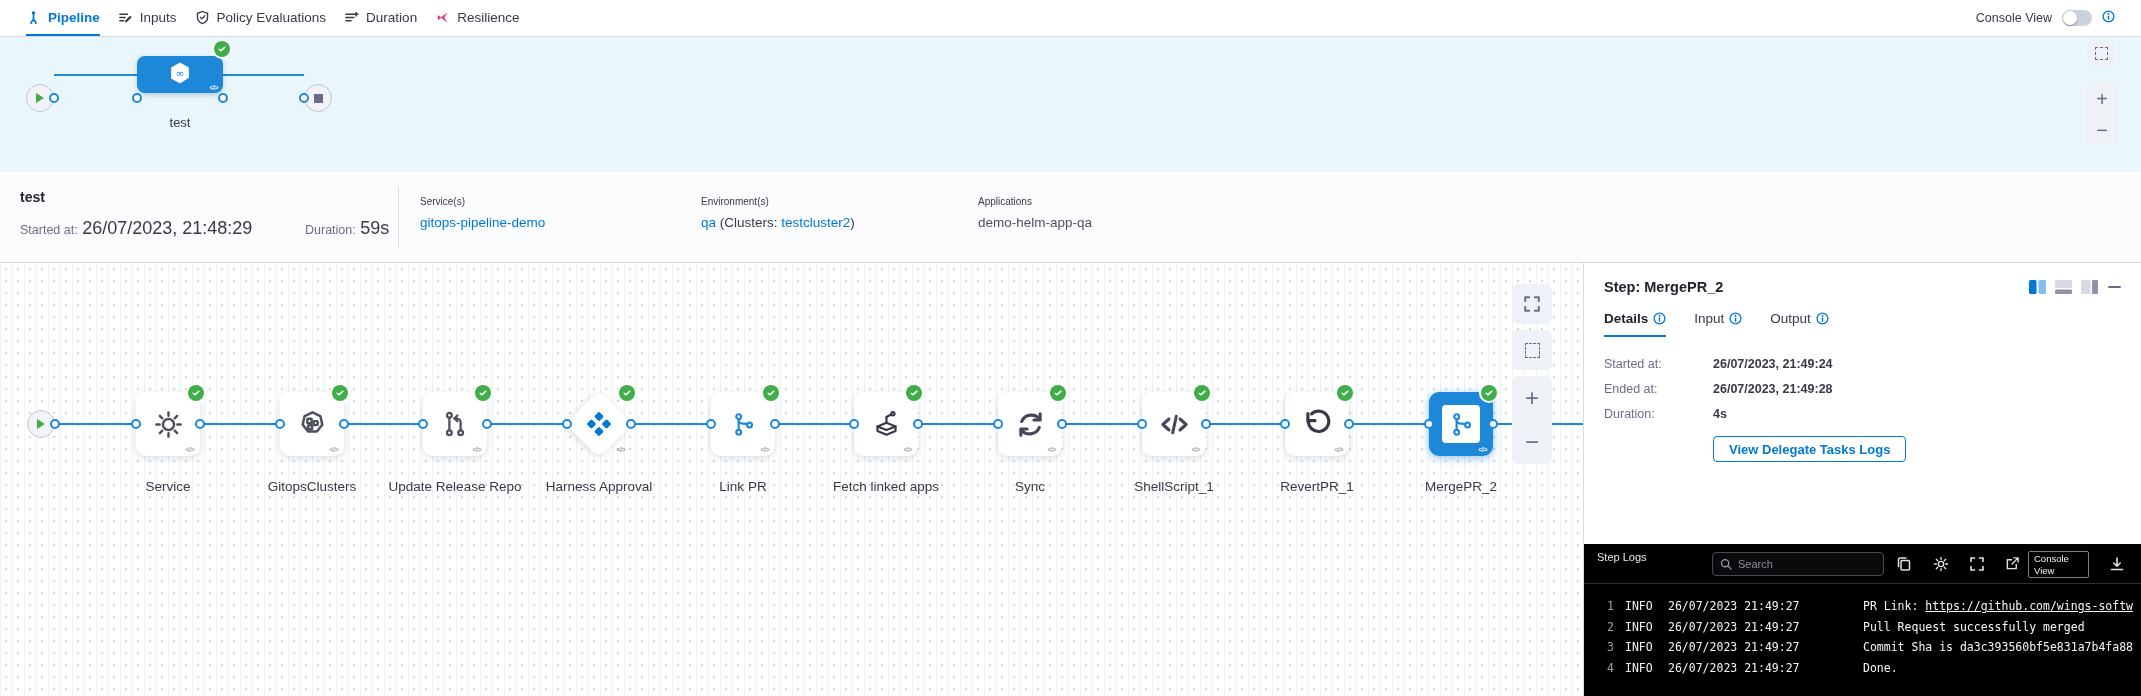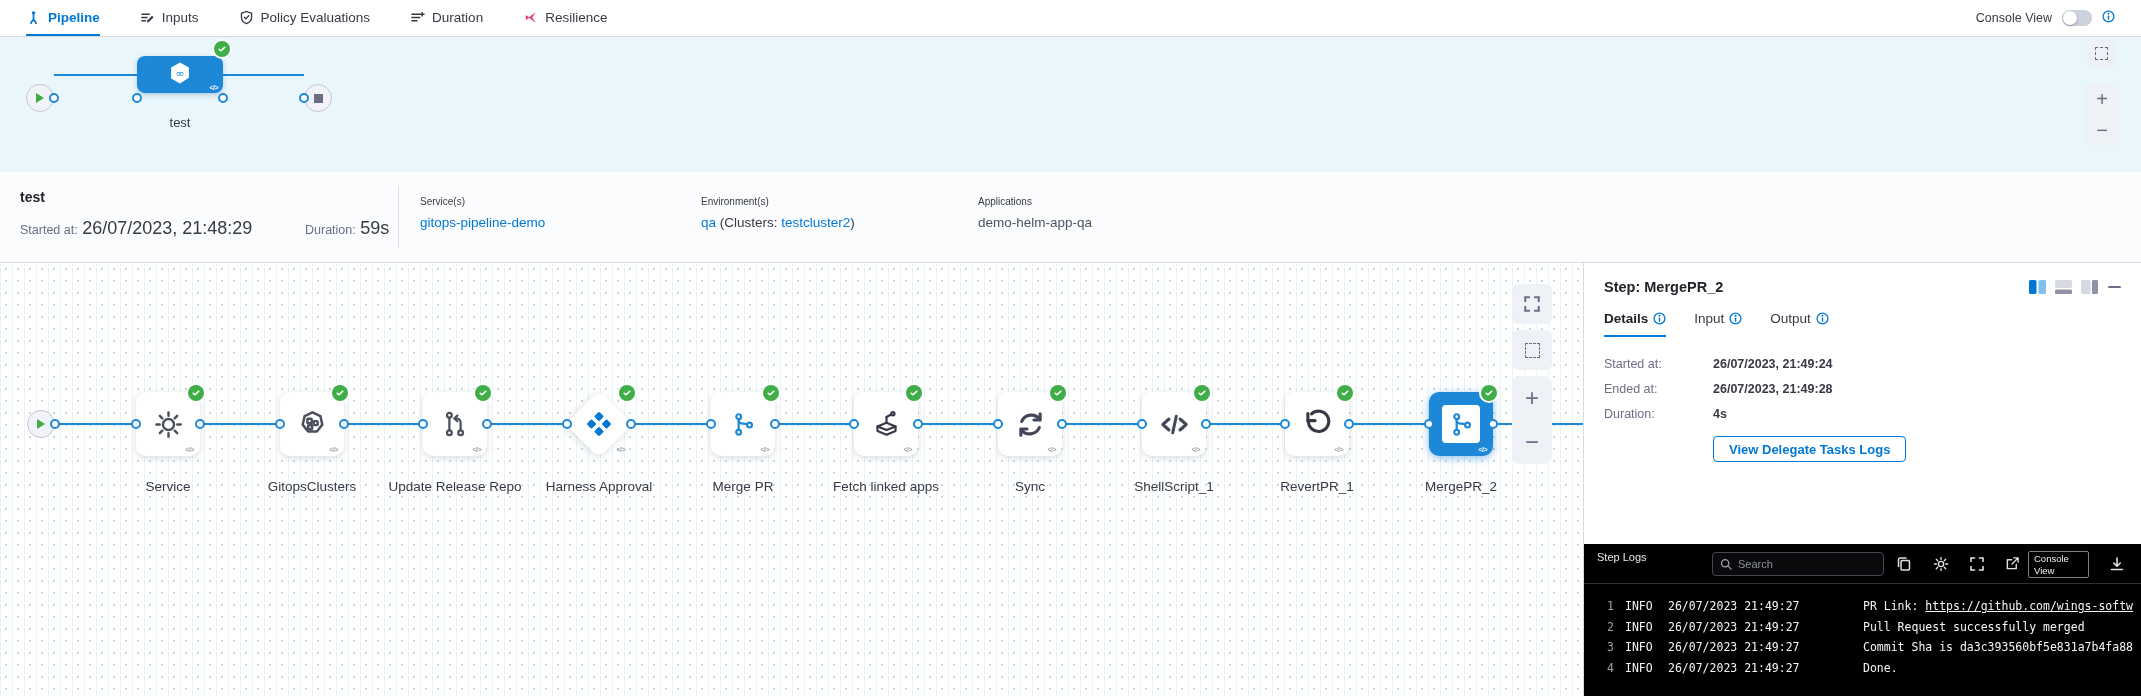--- a/index.html
+++ b/index.html
@@ -115,21 +115,21 @@
   .l-time { position:absolute; left:84px; color:#f4f5f7; }
   .l-msg { position:absolute; left:279px; color:#f4f5f7; }
   .l-msg a { color:#f4f5f7; text-decoration:underline; cursor:pointer; }
 </style>
 </head>
 <body>
 
 <div class="app">
 
   <header class="topnav">
-    <div id="nav-tabs" style="display:flex;gap:40px;">
+    <div id="nav-tabs" style="display:flex;gap:18px;">
         <div class="tab active">
     <span class="icon " style="display:flex;align-items:center;">
             <svg viewBox="0 0 16 16" width="15" height="15">
               <g fill="none" stroke="#0278d5" stroke-width="1.8" stroke-linecap="round">
                 <circle cx="8" cy="3.2" r="1.9" fill="#0278d5" stroke="none"></circle>
                 <path d="M8 5.5v4"></path>
                 <path d="M8 9.5c0 2.5-2.6 2-2.6 4.5M8 9.5c0 2.5 2.6 2 2.6 4.5"></path>
               </g>
             </svg>
           </span>
@@ -373,21 +373,21 @@
               </span>
             </div>
     <span class="badge">
               <svg viewBox="0 0 14 14" width="10" height="10">
                 <path d="M3 7.2l2.4 2.4L11 4.4" stroke="#fff" stroke-width="2" fill="none" stroke-linecap="round" stroke-linejoin="round"></path>
               </svg>
             </span>
     <span class="code-glyph ">&lt;/&gt;</span>
     <span class="dot l"></span>
     <span class="dot r"></span>
-    <div class="node-label">Merge PR</div>
+    <div class="node-label">Link PR</div>
   </div>
           <div class="node" style="left:854px">
     <div class="node-box  ">
               <span class="icon " style="display:flex;align-items:center;">
                 <svg viewBox="0 0 24 24" width="31" height="31">
                   <g fill="none" stroke="#383946" stroke-width="1.7" stroke-linejoin="round" stroke-linecap="round">
                     <path d="M5 13.5l7-2.8 7 2.8-7 2.8z"></path>
                     <path d="M5 13.5v3.6l7 2.9 7-2.9v-3.6"></path>
                     <path d="M12 10.7V6.2"></path>
                     <path d="M12 6.2l3.6-1.9"></path>

